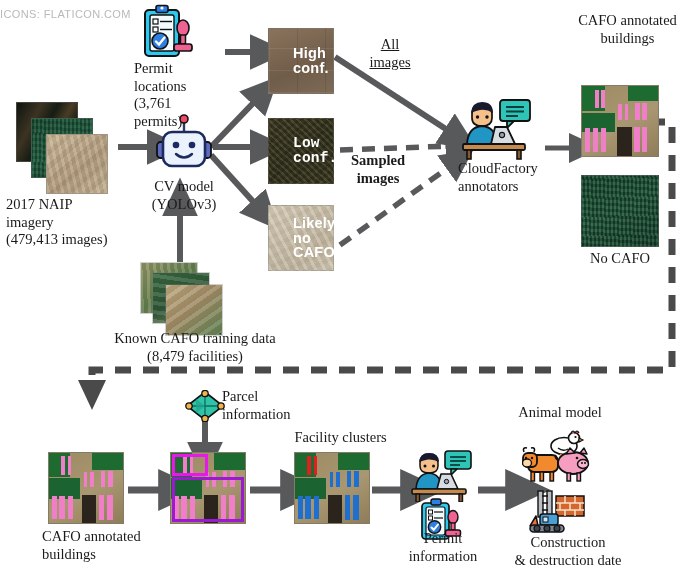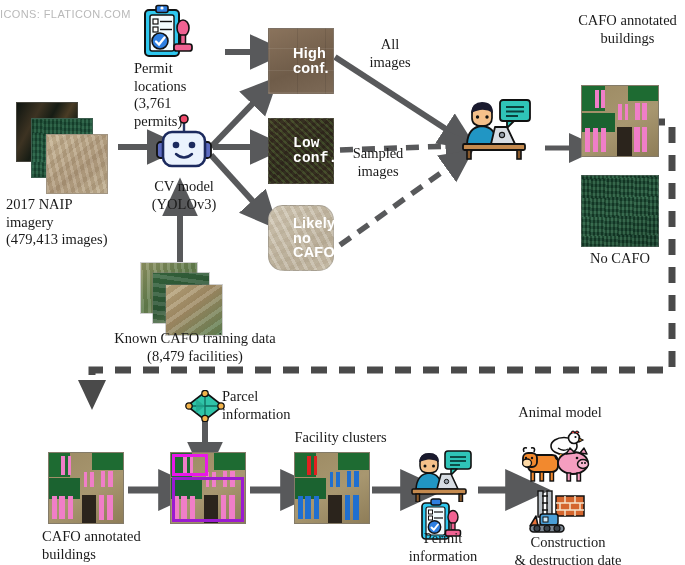--- a/index.html
+++ b/index.html
@@ -233,27 +233,27 @@
     <div class="tile" style="left:165px; top:284px; width:58px; height:52px;
          background-image:repeating-linear-gradient(-35deg,rgba(255,255,255,.16) 0 4px,rgba(140,120,90,.22) 4px 10px),linear-gradient(140deg,#bda97f,#9c8760 45%,#4f7a4a);"></div>
   </div>
   <div class="lbl center" style="left:105px; top:330px; width:180px;">Known CAFO training data
 (8,479 facilities)</div>
 
   <div class="conf conf-high" style="left:268px; top:28px; width:66px; height:66px;">High
 conf.</div>
   <div class="conf conf-low" style="left:268px; top:118px; width:66px; height:66px;">Low
 conf.</div>
-  <div class="conf conf-nocafo" style="left:268px; top:205px; width:66px; height:66px;border-radius:15px;">Likely
+  <div class="conf conf-nocafo" style="left:268px; top:205px; width:66px; height:66px;">Likely
 no
 CAFO</div>
 
-  <div class="lbl center" style="left:358px; top:36px; width:64px;">All
+  <div class="lbl center" style="left:358px; top:36px; width:64px;text-decoration:underline;">All
 images</div>
-  <div class="lbl center" style="left:336px; top:145px; width:84px;">Sampled
+  <div class="lbl center" style="left:336px; top:152px; width:84px;font-weight:bold;">Sampled
 images</div>
 
   <div class="icon-wrap" style="left:461px; top:98px; width:72px; height:62px;">
     <svg width="72" height="62" viewBox="0 0 72 62">
       <rect x="39" y="2" width="30" height="21" rx="3" fill="#2fc4b8" stroke="#111" stroke-width="1.8"></rect>
       <path d="M46,23 L46,30 L53,23 Z" fill="#2fc4b8" stroke="#111" stroke-width="1.8" stroke-linejoin="round"></path>
       <line x1="45" y1="9" x2="63" y2="9" stroke="#0b3f3c" stroke-width="2"></line>
       <line x1="45" y1="13.5" x2="63" y2="13.5" stroke="#0b3f3c" stroke-width="2"></line>
       <line x1="45" y1="18" x2="57" y2="18" stroke="#0b3f3c" stroke-width="2"></line>
       <path d="M11,16 q0,-10 10,-10 q10,0 10,10 l0,4 q0,8 -10,8 q-10,0 -10,-8 Z" fill="#f5c08a" stroke="#111" stroke-width="1.7"></path>
@@ -261,20 +261,22 @@
       <circle cx="16.5" cy="19" r="1.7" fill="#111"></circle>
       <circle cx="26" cy="19" r="1.7" fill="#111"></circle>
       <path d="M6,46 q1,-17 15,-18 q14,1 15,18 Z" fill="#2196c4" stroke="#111" stroke-width="1.8"></path>
       <path d="M30,46 l24,0 l-8,-17 l-12,0 Z" fill="#d8dde3" stroke="#111" stroke-width="1.8" stroke-linejoin="round"></path>
       <circle cx="41" cy="37" r="2.6" fill="#9aa3ad" stroke="#111" stroke-width="1.1"></circle>
       <rect x="2" y="46" width="62" height="6" rx="1.5" fill="#c58a4e" stroke="#111" stroke-width="1.8"></rect>
       <rect x="6" y="52" width="4" height="9" fill="#8a5a2c" stroke="#111" stroke-width="1.6"></rect>
       <rect x="56" y="52" width="4" height="9" fill="#8a5a2c" stroke="#111" stroke-width="1.6"></rect>
     </svg>
   </div>
+  <div class="lbl" style="left:458px; top:160px; width:110px;">CloudFactory
+annotators</div>
 
   <div class="lbl center" style="left:570px; top:12px; width:115px;">CAFO annotated
 buildings</div>
   <div class="cafo-img" style="left:581px; top:85px; width:78px; height:72px;">
     <div class="fld" style="left:0;top:0;width:100%;height:100%;background:linear-gradient(150deg,#9c8a63,#a89770 55%,#8e7d58);"></div>
     <div class="fld" style="left:0;top:0;width:30%;height:36%;background:#1e6b32;"></div>
     <div class="fld" style="left:60%;top:0;width:40%;height:22%;background:#1e6b32;"></div>
     <div class="fld" style="left:0;top:38%;width:44%;height:28%;background:#1b6330;"></div>
     <div class="fld" style="left:46%;top:58%;width:20%;height:42%;background:#2b241c;"></div>
     <div class="fld" style="left:17%;top:5%;width:6%;height:26%;background:#f07ec8;"></div>

